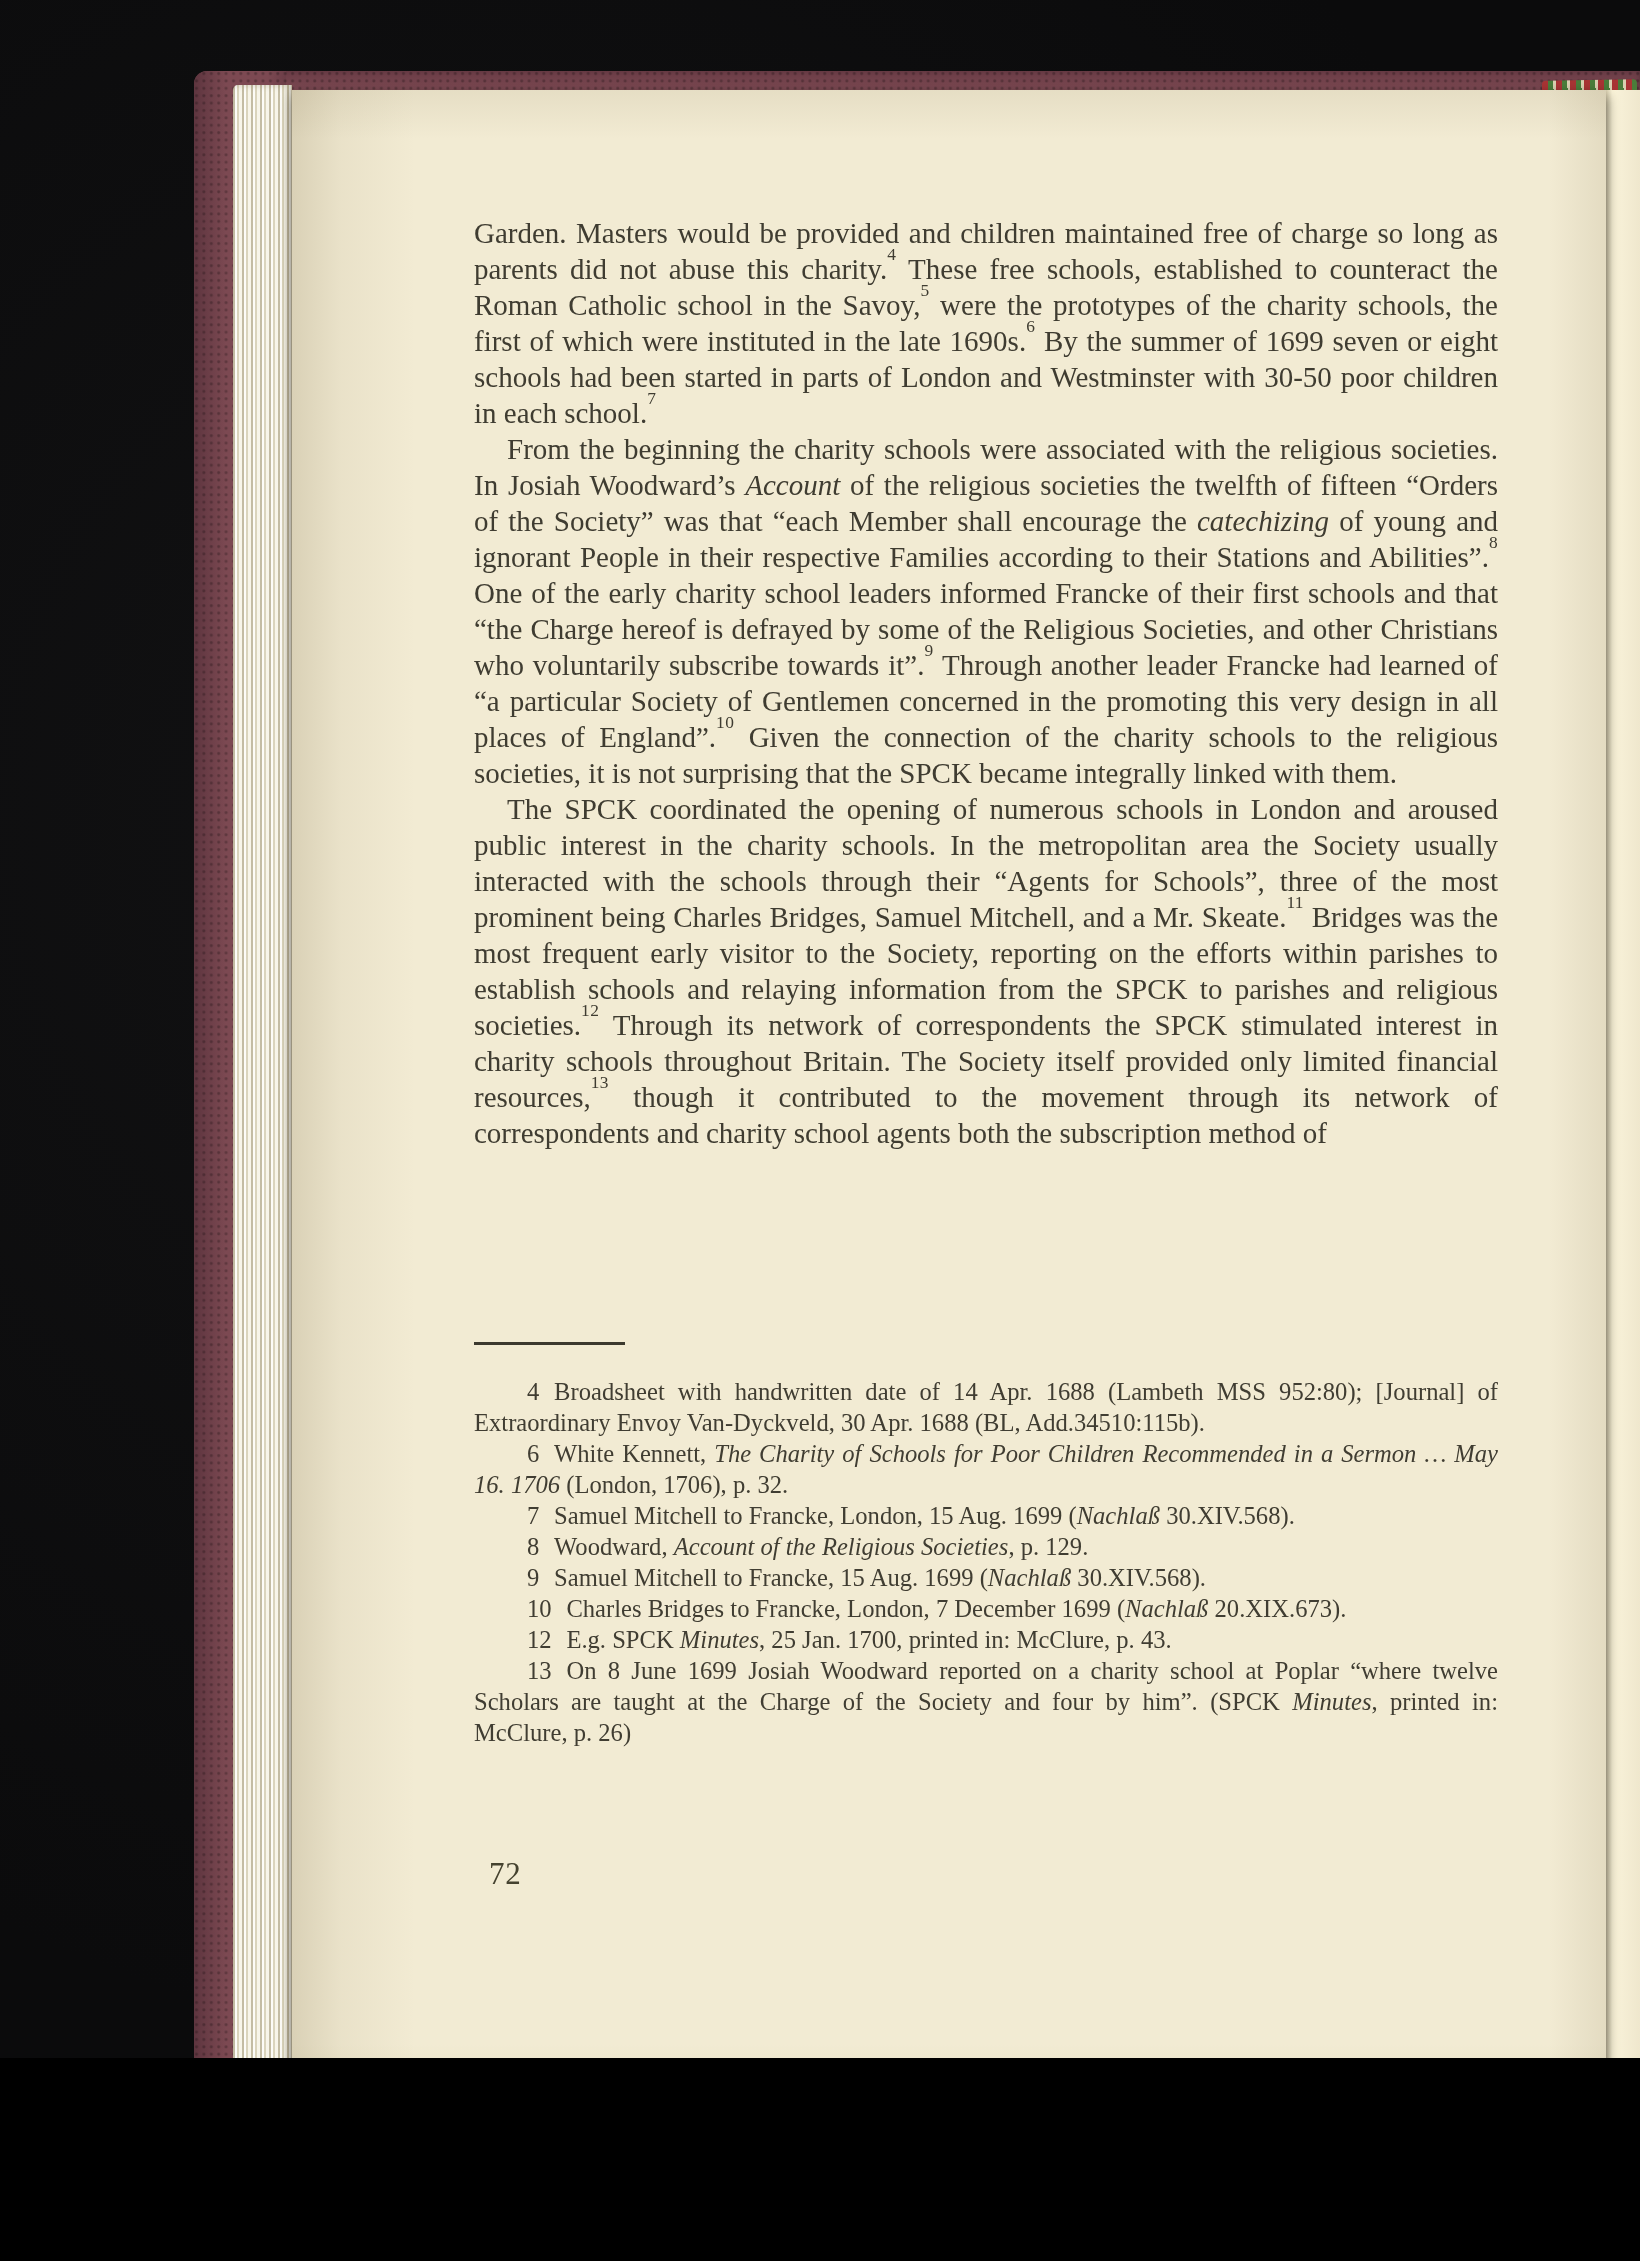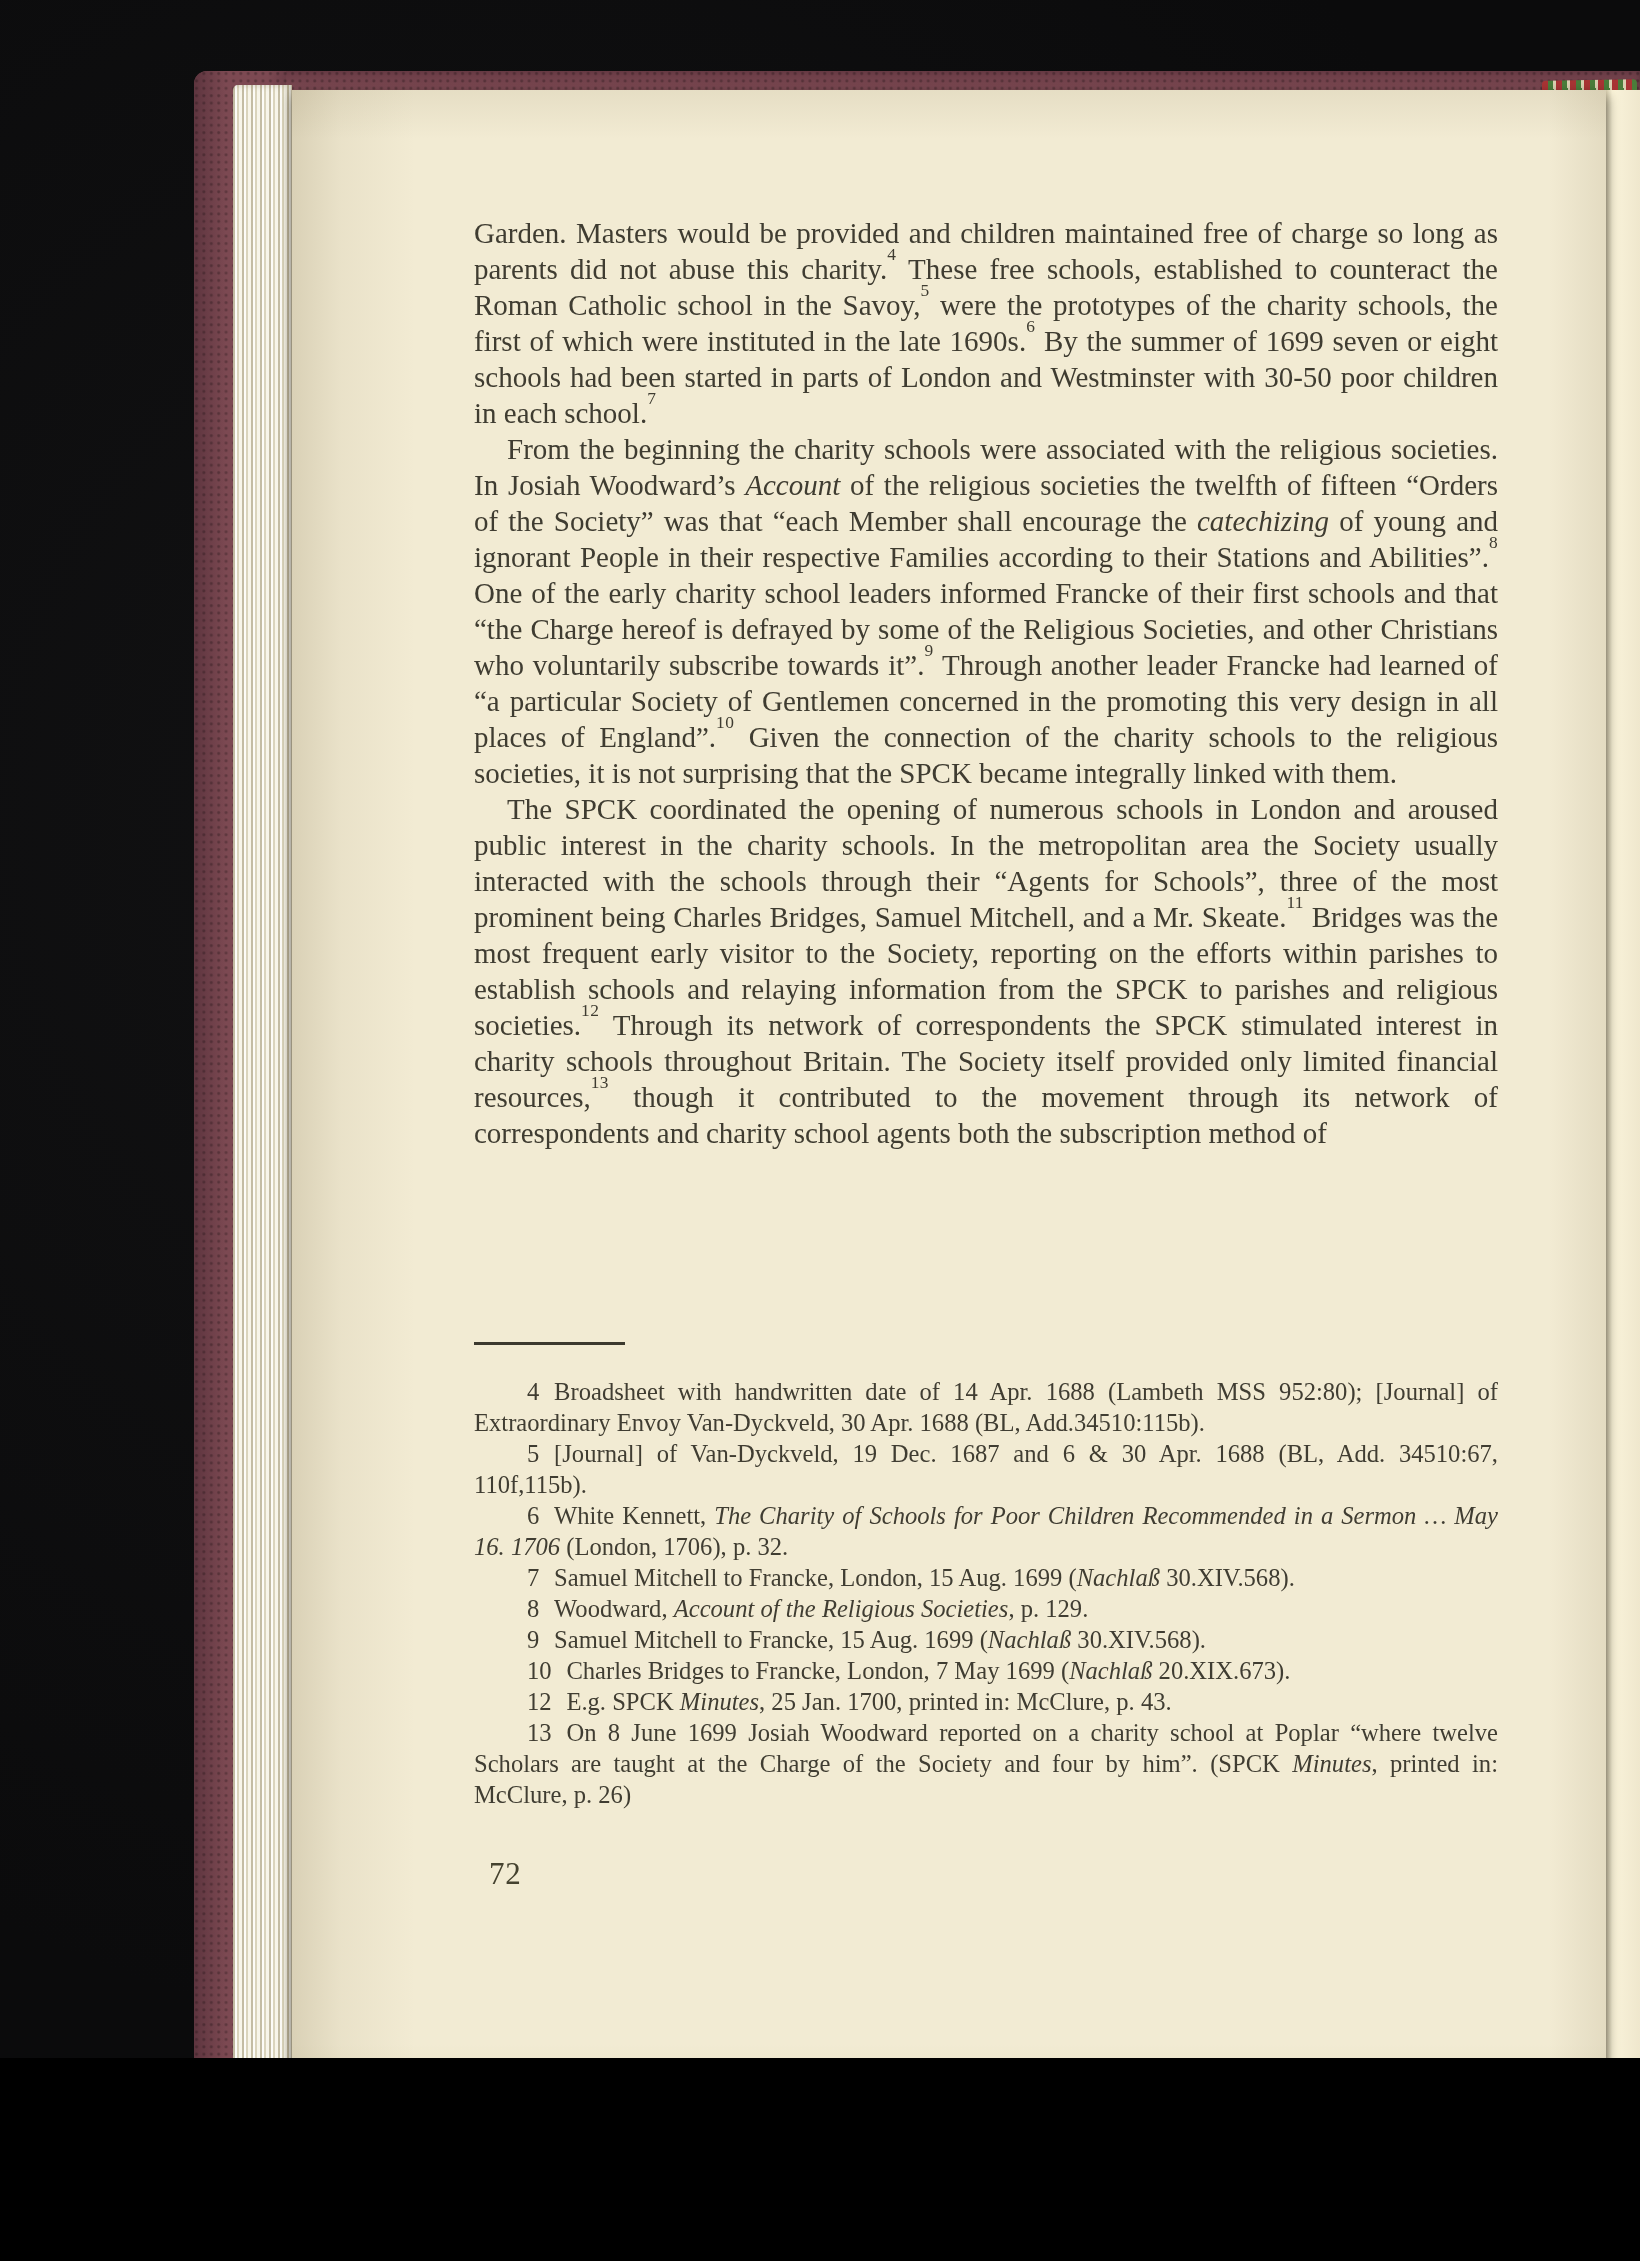--- a/index.html
+++ b/index.html
@@ -131,26 +131,25 @@
 
     <div class="text-block">
       <p><span>Garden. Masters would be provided and children maintained free of charge so long as parents did not abuse this charity.</span><sup>4</sup><span> These free schools, established to counteract the Roman Catholic school in the Savoy,</span><sup>5</sup><span> were the prototypes of the charity schools, the first of which were instituted in the late 1690s.</span><sup>6</sup><span> By the summer of 1699 seven or eight schools had been started in parts of London and Westminster with 30-50 poor children in each school.</span><sup>7</sup></p>
       <p class="indent"><span>From the beginning the charity schools were associated with the religious societies. In Josiah Woodward’s </span><i>Account</i><span> of the religious societies the twelfth of fifteen “Orders of the Society” was that “each Member shall encourage the </span><i>catechizing</i><span> of young and ignorant People in their respective Families according to their Stations and Abilities”.</span><sup>8</sup><span> One of the early charity school leaders informed Francke of their first schools and that “the Charge hereof is defrayed by some of the Religious Societies, and other Christians who voluntarily subscribe towards it”.</span><sup>9</sup><span> Through another leader Francke had learned of “a particular Society of Gentlemen concerned in the promoting this very design in all places of England”.</span><sup>10</sup><span> Given the connection of the charity schools to the religious societies, it is not surprising that the SPCK became integrally linked with them.</span></p>
       <p class="indent"><span>The SPCK coordinated the opening of numerous schools in London and aroused public interest in the charity schools. In the metropolitan area the Society usually interacted with the schools through their “Agents for Schools”, three of the most prominent being Charles Bridges, Samuel Mitchell, and a Mr. Skeate.</span><sup>11</sup><span> Bridges was the most frequent early visitor to the Society, reporting on the efforts within parishes to establish schools and relaying information from the SPCK to parishes and religious societies.</span><sup>12</sup><span> Through its network of correspondents the SPCK stimulated interest in charity schools throughout Britain. The Society itself provided only limited financial resources,</span><sup>13</sup><span> though it contributed to the movement through its network of correspondents and charity school agents both the subscription method of</span></p>
     </div>
 
     <div class="fn-section">
       <div class="fn-rule"></div>
       <p><span class="fn-num">4</span><span><span>Broadsheet with handwritten date of 14 Apr. 1688 (Lambeth MSS 952:80); [Journal] of Extraordinary Envoy Van-Dyckveld, 30 Apr. 1688 (BL, Add.34510:115b).</span></span></p>
-      <p><span class="fn-num">5</span><span><span>[Journal] of Van-Dyckveld, 19 Dec. 1687 and 6 &amp; 30 Apr. 1688 (BL, Add. 34510:67, 110f,115b).</span></span></p>
       <p><span class="fn-num">6</span><span><span>White Kennett, </span><i>The Charity of Schools for Poor Children Recommended in a Sermon … May 16. 1706</i><span> (London, 1706), p. 32.</span></span></p>
       <p><span class="fn-num">7</span><span><span>Samuel Mitchell to Francke, London, 15 Aug. 1699 (</span><i>Nachlaß</i><span> 30.XIV.568).</span></span></p>
       <p><span class="fn-num">8</span><span><span>Woodward, </span><i>Account of the Religious Societies</i><span>, p. 129.</span></span></p>
       <p><span class="fn-num">9</span><span><span>Samuel Mitchell to Francke, 15 Aug. 1699 (</span><i>Nachlaß</i><span> 30.XIV.568).</span></span></p>
-      <p><span class="fn-num">10</span><span><span>Charles Bridges to Francke, London, 7 May 1699 (</span><i>Nachlaß</i><span> 20.XIX.673).</span></span></p>
+      <p><span class="fn-num">10</span><span><span>Charles Bridges to Francke, London, 7 December 1699 (</span><i>Nachlaß</i><span> 20.XIX.673).</span></span></p>
       <p><span class="fn-num">12</span><span><span>E.g. SPCK </span><i>Minutes</i><span>, 25 Jan. 1700, printed in: McClure, p. 43.</span></span></p>
       <p><span class="fn-num">13</span><span><span>On 8 June 1699 Josiah Woodward reported on a charity school at Poplar “where twelve Scholars are taught at the Charge of the Society and four by him”. (SPCK </span><i>Minutes</i><span>, printed in: McClure, p. 26)</span></span></p>
     </div>
 
     <div class="page-number">72</div>
   </div>
 
   <div class="footer-bar">
     <div class="logo-box">
       <span>

